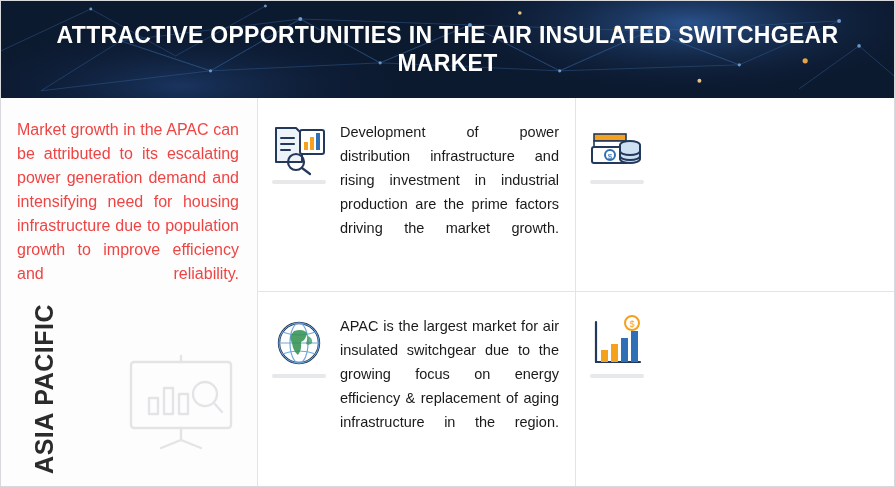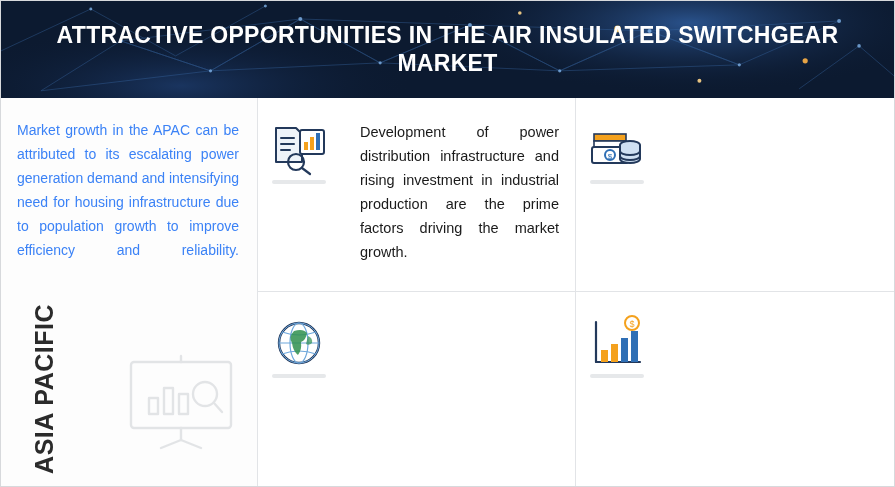--- a/index.html
+++ b/index.html
@@ -57,23 +57,23 @@
   }
   .col-left {
     width: 257px;
     box-sizing: border-box;
     padding: 20px 18px 0 16px;
     border-right: 1px solid #e2e4e7;
     position: relative;
     background: #fdfdfd;
   }
   .left-text {
-    font-size: 14px;
+    font-size: 16px;
     line-height: 24px;
-    color: #3b82f6;
+    color: #ef4444;
     text-align: justify;
     text-align-last: justify;
   }
   .asia-pacific {
     position: absolute;
     left: 28px;
     bottom: 12px;
     font-size: 25px;
     font-weight: bold;
     color: #2b2b2b;
@@ -114,21 +114,20 @@
     width: 58px;
     height: 58px;
     position: relative;
   }
   .cell-text {
     font-size: 14.5px;
     line-height: 24px;
     color: #1a1a1a;
     text-align: justify;
     text-align-last: justify;
-    margin-left: 20px;
   }
   .icon-underline {
     position: absolute;
     left: 2px;
     bottom: -6px;
     width: 54px;
     height: 4px;
     border-radius: 2px;
     background: #e6e8ea;
   }
@@ -249,20 +248,21 @@
               <ellipse cx="29" cy="29" rx="9" ry="20"></ellipse>
               <line x1="9" y1="29" x2="49" y2="29"></line>
               <path d="M12 18 Q29 24 46 18"></path>
               <path d="M12 40 Q29 34 46 40"></path>
             </g>
             <path d="M24 17 q9 -3 13 2 q-1 7 -6 9 q1 8 -3 13 q-5 -4 -6 -12 q-4 -6 2 -12 z" fill="#2f8f4e" opacity="0.85"></path>
             <path d="M38 22 q5 2 4 7 q-3 3 -6 1 z" fill="#2f8f4e" opacity="0.7"></path>
           </svg>
           <div class="icon-underline"></div>
         </div>
+        <div class="cell-text">APAC is the largest market for air insulated switchgear due to the growing focus on energy efficiency &amp; replacement of aging infrastructure in the region.</div>
       </div>
 
     </div>
 
     <div class="col-right">
 
       <div class="cell top">
         <div class="cell-icon">
           <svg viewBox="0 0 58 58" width="58" height="58">
             <g>

